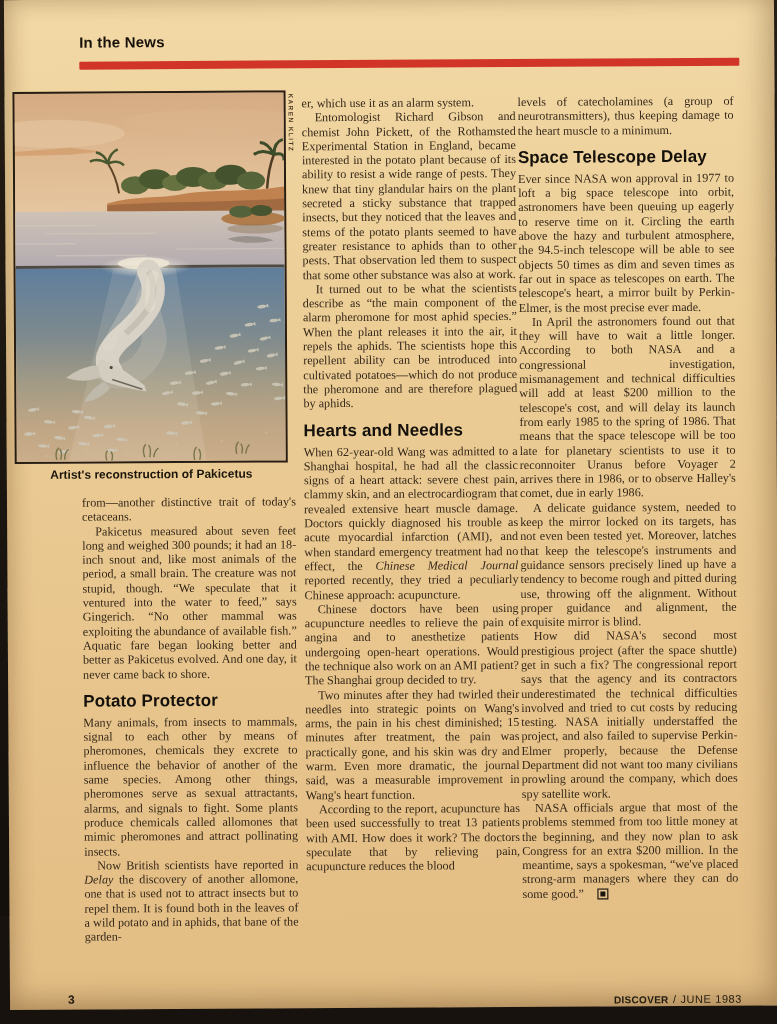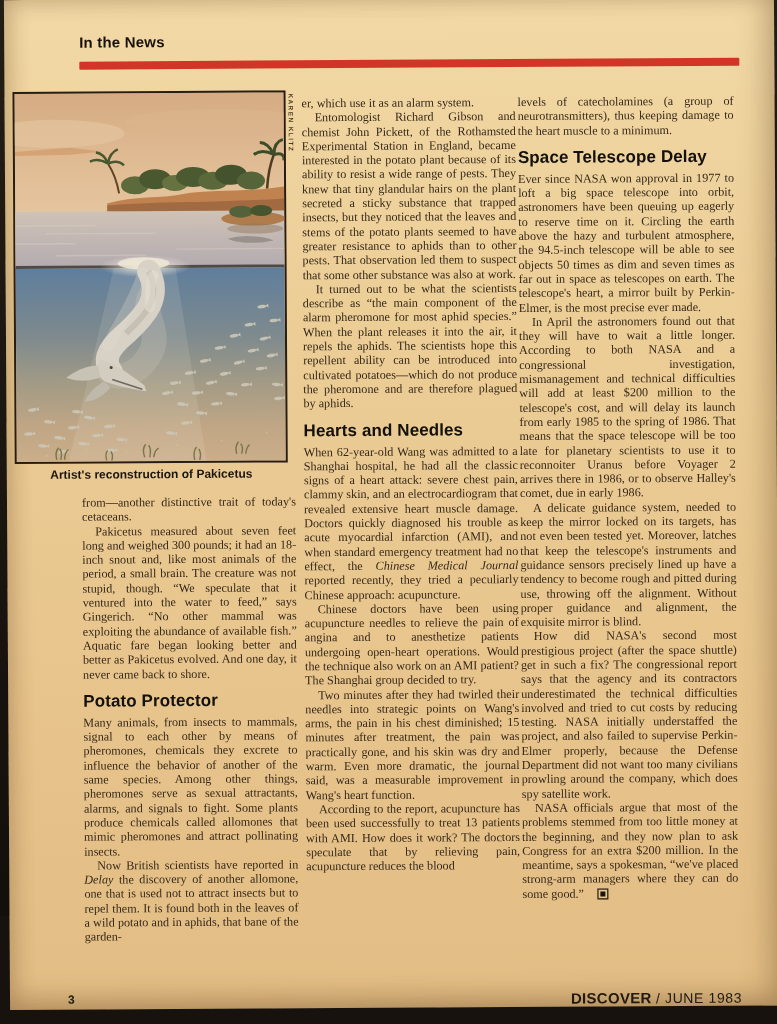--- a/index.html
+++ b/index.html
@@ -25,22 +25,22 @@
   #col3{left:513px;top:98px;width:216px;}
   .col p{margin:0;}
   .col p.i{text-indent:13px;}
   .col h3{margin:10px 0 4px;font:700 17px "Liberation Sans",sans-serif;color:#14100a;letter-spacing:.1px;}
   .col i{}
 
   .endmark{display:inline-block;width:9px;height:9px;background:#1a140d;box-shadow:inset 0 0 0 2px #e6c58e;outline:1.5px solid #1a140d;margin-left:14px;vertical-align:-1px;}
 
   .folio-left{position:absolute;left:58px;top:993px;font:700 12px "Liberation Sans",sans-serif;color:#211a10;}
   .folio-right{position:absolute;right:38px;top:993px;font-family:"Liberation Sans",sans-serif;color:#211a10;white-space:nowrap;}
-  .folio-right .mag{font-weight:700;font-size:15px;letter-spacing:.3px;}
-  .folio-right .issue{font-weight:400;font-size:14px;letter-spacing:.6px;}
+  .folio-right .mag{font-weight:700;font-size:10px;letter-spacing:.3px;}
+  .folio-right .issue{font-weight:400;font-size:11px;letter-spacing:.6px;}
 </style>
 </head>
 <body>
 
 <div id="canvas">
   <div id="page">
 
     <div class="masthead">In the News</div>
     <div class="rule"></div>
 

